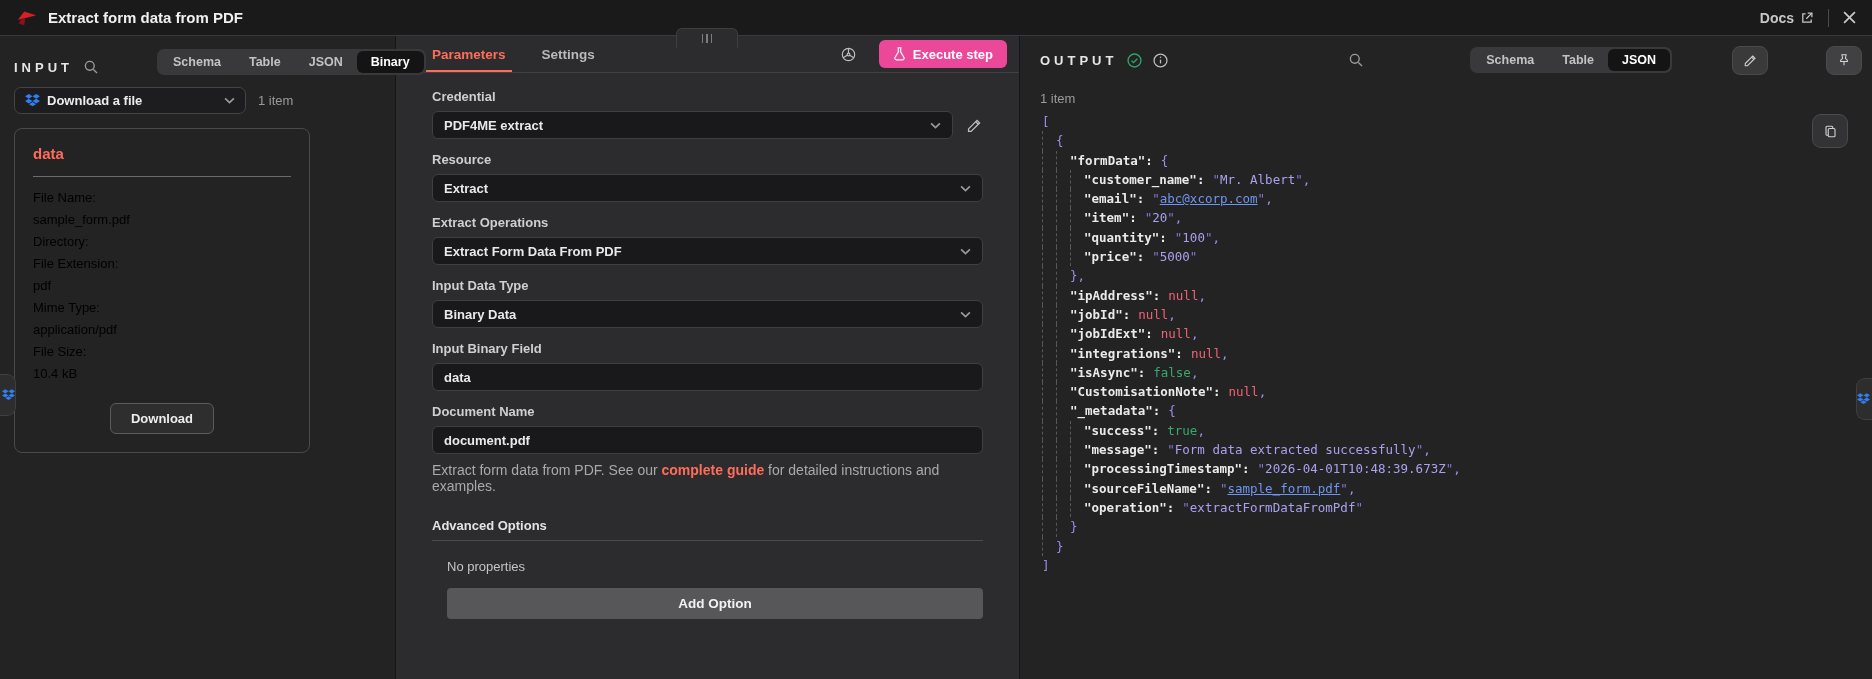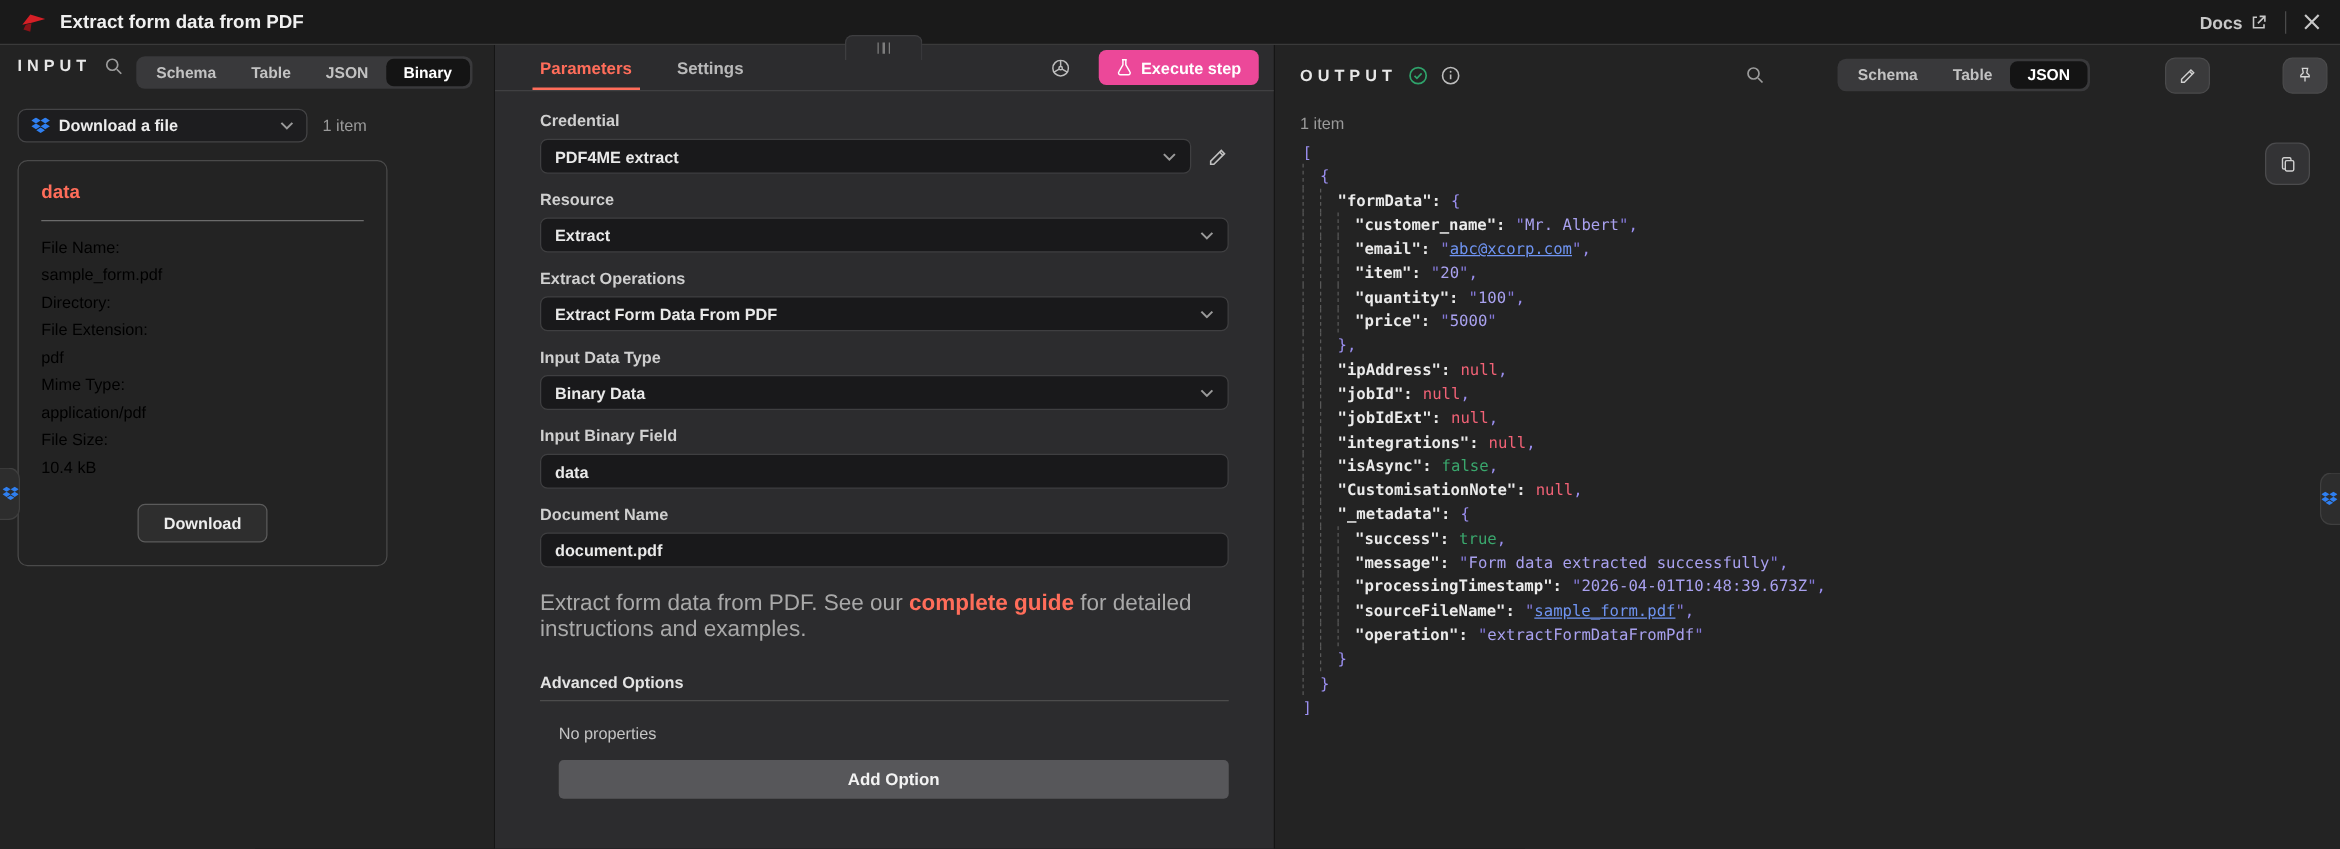--- a/index.html
+++ b/index.html
@@ -16,24 +16,24 @@
   .close-btn { color:#c8c8c8; cursor:pointer; display:flex; }
 
   
   .main { display:flex; height:643px; }
   .panel-side { background:#232323; }
   .input-panel { width:395px; position:relative; }
   .params-panel { width:625px; background:#2c2c2e; border-left:1px solid #151515; border-right:1px solid #151515; display:flex; flex-direction:column; }
   .output-panel { flex:1; position:relative; }
 
   
-  .panel-head { display:flex; align-items:flex-start; height:30px; margin-top:9px; padding:0 8px 0 14px; }
+  .panel-head { display:flex; align-items:flex-end; height:30px; margin-top:9px; padding:0 8px 0 14px; }
   .panel-title { color:#e6e6e6; font-size:13px; font-weight:700; letter-spacing:4px; }
   .search-ic { margin:0 10px; display:flex; cursor:pointer; color:#9c9c9c; }
-  .tabset { display:flex; background:#39393b; border-radius:7px; padding:2px; align-items:center; }
+  .tabset { display:flex; background:#39393b; border-radius:7px; padding:2px; align-items:center;margin-left:48px; }
   .tab { color:#c2c2c2; font-size:12.5px; font-weight:600; padding:4px 14px; border-radius:6px; cursor:pointer; white-space:nowrap; }
   .tab.active { background:#141414; color:#ffffff; font-weight:700; }
   .muted { color:#9a9a9a; font-size:13px; }
   .icon-btn { width:36px; height:29px; background:#3a3a3b; border:1px solid #4a4a4b; border-radius:8px; display:flex; align-items:center; justify-content:center; color:#cfcfcf; cursor:pointer; }
 
   
   .src-row { display:flex; align-items:center; margin:12px 0 0 14px; gap:12px; }
   .src-select { width:232px; height:27px; background:#1d1d1f; border:1px solid #444446; border-radius:7px; display:flex; align-items:center; padding:0 10px; cursor:pointer; }
   .src-select .lbl { color:#ececec; font-size:13px; font-weight:700; margin-left:7px; flex:1; }
   .data-card { margin:14px 0 0 14px; width:296px; border:1px solid #4a4a4a; border-radius:8px; padding:16px 18px 18px 18px; }
@@ -59,21 +59,21 @@
   .f-label { color:#cfcfcf; font-size:13px; font-weight:600; margin:13px 0 7px 0; }
   .f-label:first-child { margin-top:2px; }
   .sel, .tin { height:28px; background:#19191b; border:1px solid #3f3f41; border-radius:6px; display:flex; align-items:center; padding:0 11px; color:#e9e9e9; font-size:13px; cursor:pointer; }
   .sel .val { flex:1; font-weight:600; }
   .sel .chev { color:#9a9a9a; display:flex; }
   .tin { width:100%; font-family:inherit; font-weight:600; cursor:text; }
   input.tin { outline:none; }
   .cred-row { display:flex; align-items:center; gap:13px; }
   .cred-row .sel { flex:1; }
   .pencil-ic { color:#c0c0c0; display:flex; cursor:pointer; }
-  .helper { color:#a9a9a9; font-size:18px; margin-top:18px; }
+  .helper { color:#a9a9a9; font-size:14px; margin-top:8px; }
   .helper .glink { color:#ff6d5a; font-weight:700; cursor:pointer; }
   .adv-title { color:#e3e3e3; font-size:13px; font-weight:700; margin-top:24px; padding-bottom:7px; border-bottom:1px solid #4c4c4c; }
   .no-props { color:#c4c4c4; font-size:13px; margin:18px 0 14px 15px; }
   .add-opt { display:block; width:calc(100% - 15px); margin-left:15px; background:#57575a; border:none; border-radius:4px; color:#f2f2f2; font-size:13.5px; font-weight:700; height:31px; cursor:pointer; font-family:inherit; }
 
   
   .out-head { display:flex; align-items:center; height:30px; margin-top:9px; padding:0 10px 0 20px;gap:48px; }
   .out-title-wrap { display:flex; align-items:center; gap:9px; }
   .out-items { color:#9a9a9a; font-size:13px; margin:16px 0 0 20px; }
   .json-view { position:relative; margin-top:6px; padding-left:22px; }

